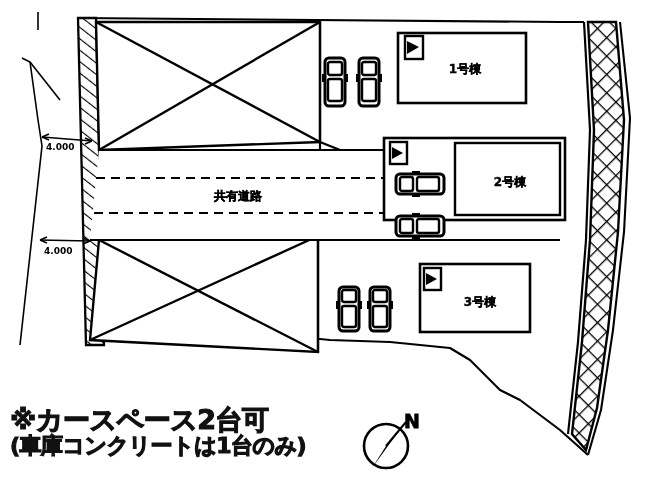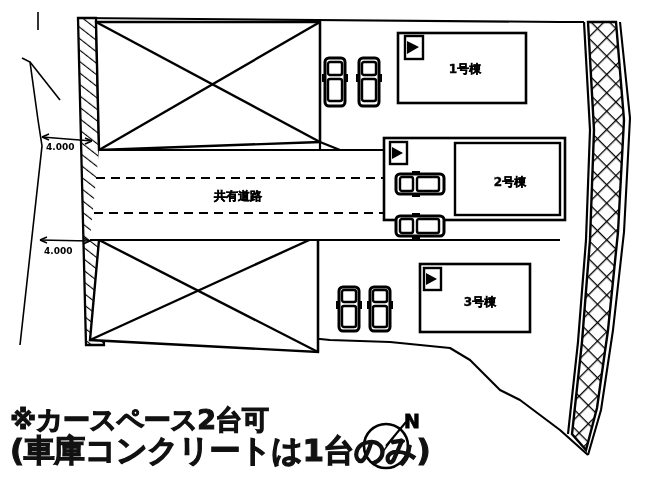--- a/index.html
+++ b/index.html
@@ -30,21 +30,21 @@
     font-weight: bold;
     letter-spacing: -0.5px;
     line-height: 1.08;
     -webkit-text-stroke: 1.1px #111111;
   }
   .note-line1 {
     font-size: 27px;
     white-space: nowrap;
   }
   .note-line2 {
-    font-size: 31px;
+    font-size: 22px;
     white-space: nowrap;
   }
   .compass-label {
     position: absolute;
     left: 404px;
     top: 410px;
     font-size: 19px;
     font-weight: bold;
     font-family: "DejaVu Sans", sans-serif;
     color: #000000;

